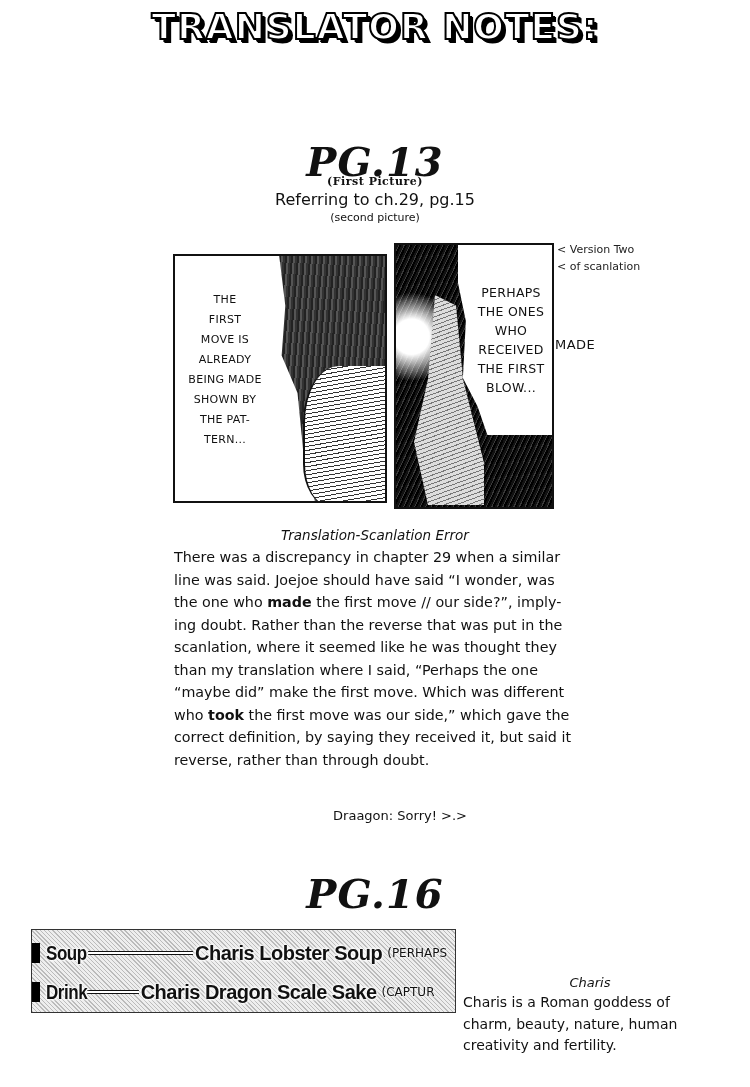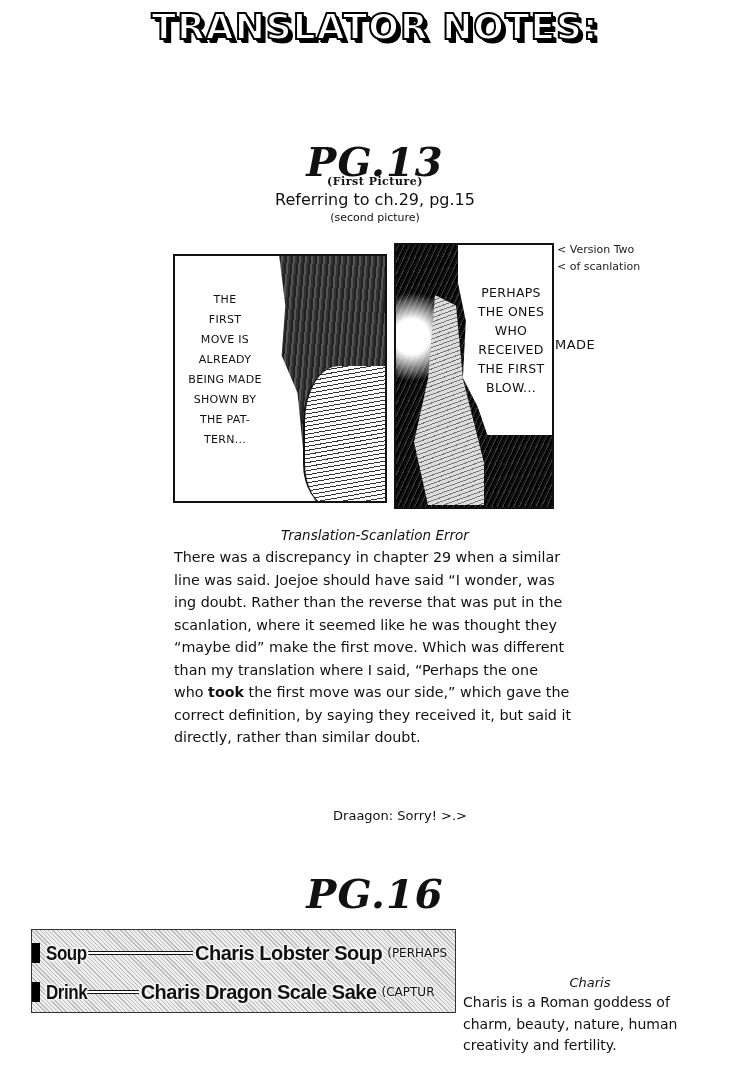--- a/index.html
+++ b/index.html
@@ -208,27 +208,28 @@
 </div>
 
 <div class="abs made-note">MADE</div>
 <div class="abs version-note vn1">&lt; Version Two</div>
 <div class="abs version-note vn2">&lt; of scanlation</div>
 
 <div class="abs section-title">Translation-Scanlation Error</div>
 <div class="abs body-text">
   <span class="line">There was a discrepancy in chapter 29 when a similar</span>
   <span class="line">line was said. Joejoe should have said “I wonder, was</span>
+  <span class="line"><span>the one who </span><b>made</b><span> the first move // our side?”, imply-</span></span>
   <span class="line">ing doubt. Rather than the reverse that was put in the</span>
   <span class="line">scanlation, where it seemed like he was thought they</span>
+  <span class="line">than my translation where I said, “Perhaps the one</span>
   <span class="line">“maybe did” make the first move. Which was different</span>
-  <span class="line">than my translation where I said, “Perhaps the one</span>
   <span class="line"><span>who </span><b>took</b><span> the first move was our side,” which gave the</span></span>
   <span class="line">correct definition, by saying they received it, but said it</span>
-  <span class="line">directly, rather than similar doubt.</span>
+  <span class="line">reverse, rather than through doubt.</span>
 </div>
 
 <div class="abs signoff">Draagon: Sorry! &gt;.&gt;</div>
 
 <div class="abs pg-heading pg16">PG.16</div>
 
 <div class="abs banner">
   <div class="banner-row row1">
     <div class="bullet"></div>
     <span class="b-label">Soup</span>

